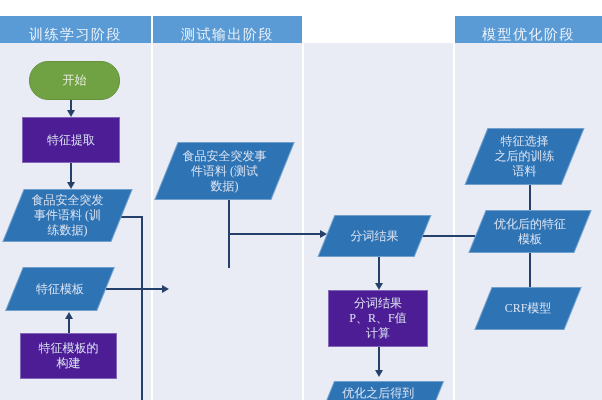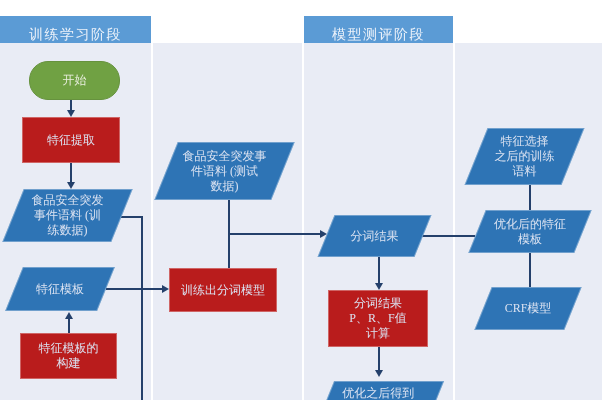--- a/index.html
+++ b/index.html
@@ -12,21 +12,21 @@
   .lane-head{
     position:absolute;top:0;height:38px;background:#5B9BD5;
     display:flex;align-items:center;justify-content:center;
     color:#ECF2FA;font-size:14px;letter-spacing:1.5px;margin-top:16px;
   }
   .lane-bg{position:absolute;top:43px;height:357px;background:#E9ECF5;}
   .c1{left:0;width:151px;} .c2{left:153px;width:149px;}
   .c3{left:304px;width:149px;} .c4{left:455px;width:147px;}
   
   .node{
-    position:absolute;background:#b91c1c;color:#DBE2F1;
+    position:absolute;background:#4c1d95;color:#DBE2F1;
     display:flex;align-items:center;justify-content:center;
     font-size:12px;line-height:15px;text-align:center;
     border:1px solid rgba(255,255,255,0.32);box-sizing:border-box;
   }
   .node .txt,.para .txt{white-space:pre-line;}
   .pill{background:#70A143;border:1px solid #66923E;border-radius:19px;color:#E7EDDC;}
   .para{
     position:absolute;background:#2E74B5;
     transform:skewX(-22deg);
     border:1px solid rgba(255,255,255,0.32);box-sizing:border-box;
@@ -57,21 +57,22 @@
   .ar-d{border-left:4px solid transparent;border-right:4px solid transparent;border-top:7px solid #24406B;}
   .ar-u{border-left:4px solid transparent;border-right:4px solid transparent;border-bottom:7px solid #24406B;}
   .ar-r{border-top:4px solid transparent;border-bottom:4px solid transparent;border-left:7px solid #24406B;}
 </style>
 </head>
 <body>
 
 <div class="canvas">
 
   <div class="lane-head c1">训练学习阶段</div>
-  <div class="lane-head c3">模型测评阶段</div>
+  <div class="lane-head c2">测试输出阶段</div>
+  <div class="lane-head c4">模型优化阶段</div>
 
   <div class="lane-bg c1"></div>
   <div class="lane-bg c2"></div>
   <div class="lane-bg c3"></div>
   <div class="lane-bg c4"></div>
 
   <div class="ln" style="left:70px;top:100px;width:2px;height:11px;"></div>
   <div class="ar ar-d" style="left:67px;top:110px;"></div>
 
   <div class="ln" style="left:70px;top:163px;width:2px;height:20px;"></div>
@@ -124,23 +125,20 @@
     <span class="txt">特征模板的
 构建</span>
   </div>
 
   <div class="para n-corptest">
     <div class="txt">食品安全突发事
 件语料 (测试
 数据)</div>
   </div>
 
-  <div class="node n-trainmodel">
-    <span class="txt">训练出分词模型</span>
-  </div>
 
   <div class="para n-segresult">
     <div class="txt">分词结果</div>
   </div>
 
   <div class="node n-eval">
     <span class="txt">分词结果
 P、R、F值
 计算</span>
   </div>

